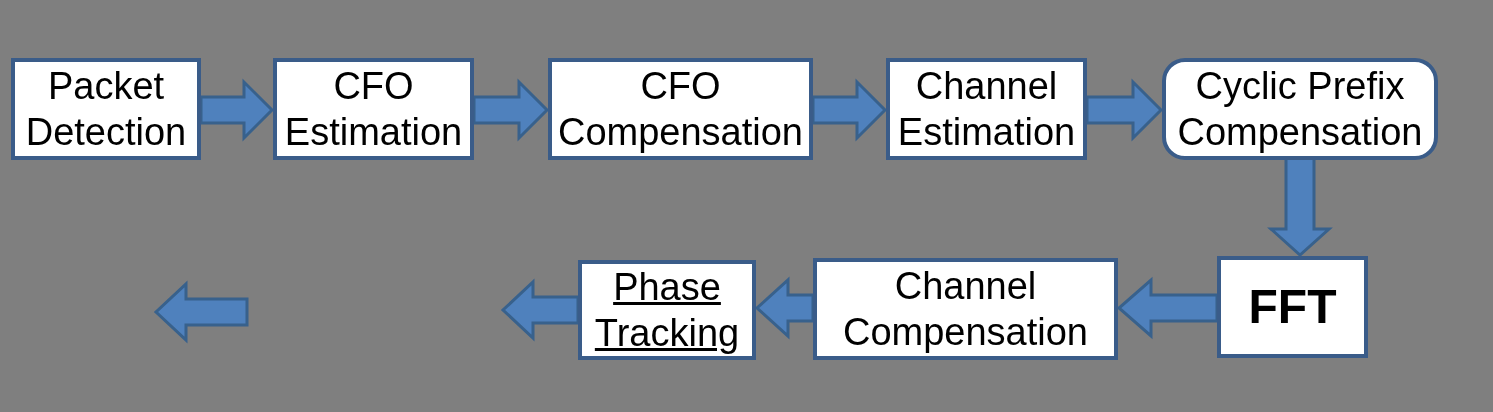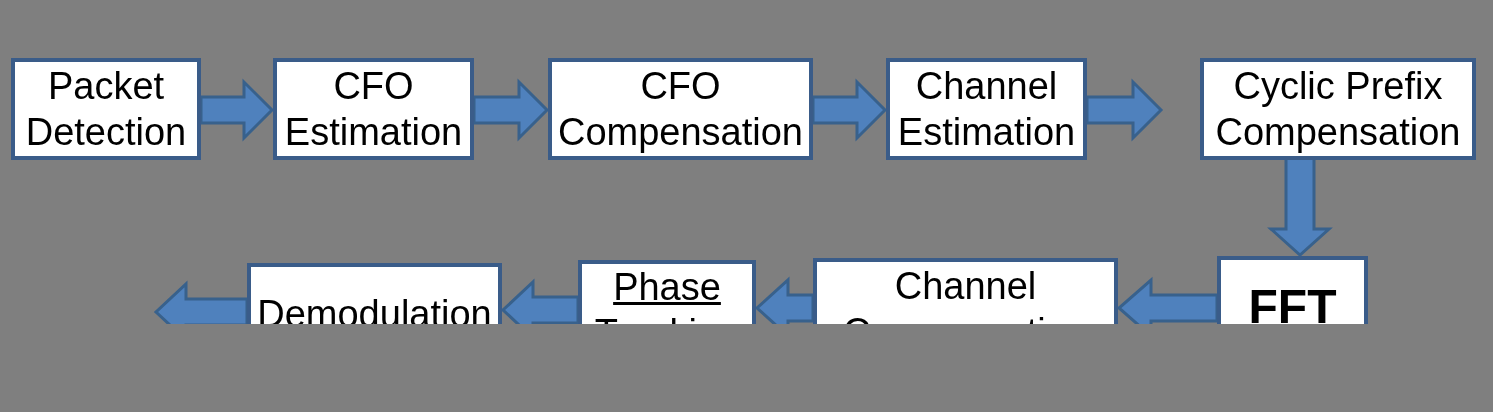--- a/index.html
+++ b/index.html
@@ -4,21 +4,21 @@
 <style>
   html, body {
     margin: 0;
     padding: 0;
     background: #7f7f7f;
     font-family: "Liberation Sans", sans-serif;
   }
   .canvas {
     position: relative;
     width: 1493px;
-    height: 324px;
+    height: 412px;
     background: #7f7f7f;
     overflow: hidden;
   }
   .arrow-layer {
     position: absolute;
     left: 0;
     top: 0;
     width: 1493px;
     height: 412px;
   }
@@ -88,37 +88,34 @@
   <div class="node" style="left:548px; top:58px; width:265px; height:102px;">
     <span class="node-label">CFO
 Compensation</span>
   </div>
 
   <div class="node" style="left:886px; top:58px; width:201px; height:102px;">
     <span class="node-label">Channel
 Estimation</span>
   </div>
 
-  <div class="node" style="left:1200px; top:58px; width:276px; height:102px;">
+  <div class="node" style="left:1162px; top:58px; width:276px; height:102px;border-radius:23px;">
     <span class="node-label">Cyclic Prefix
 Compensation</span>
   </div>
 
   <div class="node node-fft" style="left:1217px; top:256px; width:151px; height:102px;">
     <span class="node-label">FFT</span>
   </div>
 
   <div class="node" style="left:813px; top:258px; width:305px; height:102px;">
     <span class="node-label">Channel
 Compensation</span>
   </div>
 
   <div class="node" style="left:578px; top:260px; width:178px; height:100px;text-decoration:underline;">
     <span class="node-label">Phase
 Tracking</span>
   </div>
 
-  <div class="node" style="left:247px; top:263px; width:255px; height:102px;">
-    <span class="node-label">Demodulation</span>
-  </div>
 
 
 </div>
 
 </body></html>

